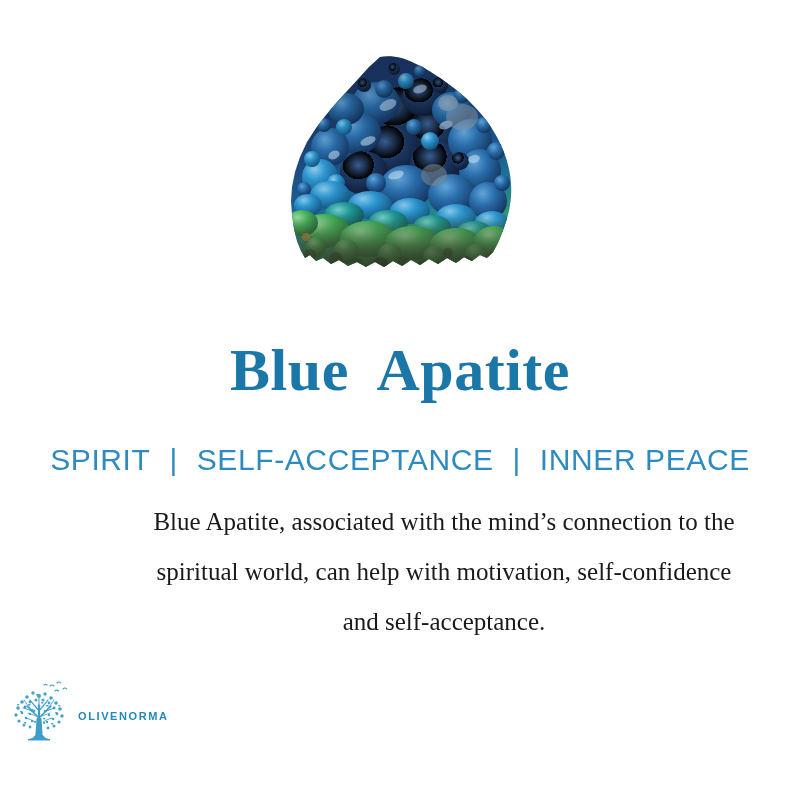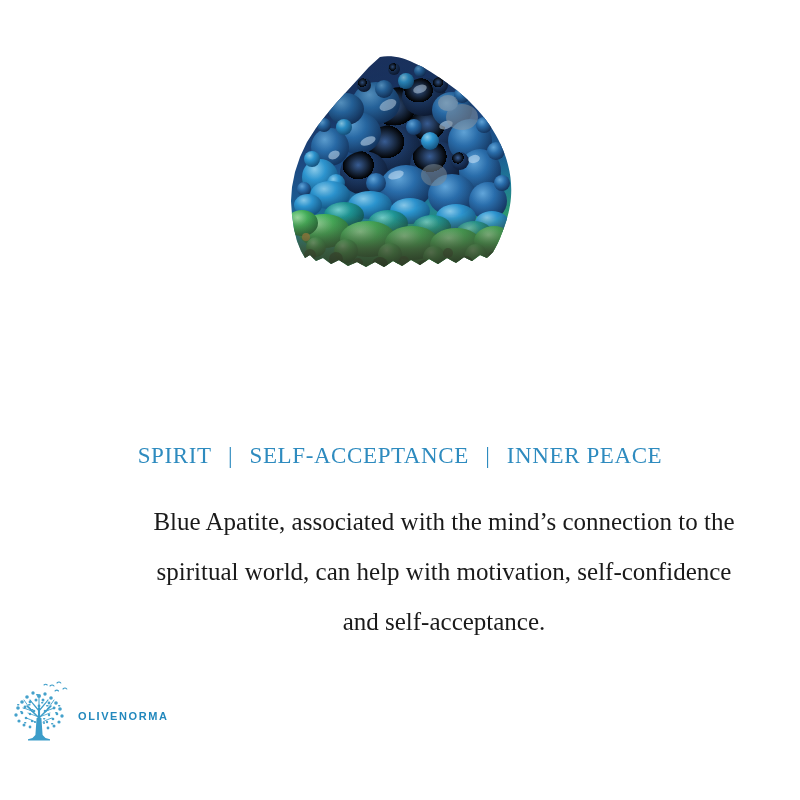--- a/index.html
+++ b/index.html
@@ -64,23 +64,23 @@
     width: 800px;
   }
 
   
   .subtitle {
     position: absolute;
     top: 443px;
     left: 0;
     width: 800px;
     text-align: center;
-    font-family: Liberation Serif, serif;
+    font-family: Liberation Sans, sans-serif;
     font-weight: 300;
-    font-size: 23px;
+    font-size: 30px;
     line-height: 1.1;
     color: #2e8bbf;
     letter-spacing: 0.6px;
     white-space: nowrap;
   }
   .subtitle .sep {
     display: inline-block;
     padding: 0 10px;
     color: #2e8bbf;
     font-weight: 300;
@@ -320,20 +320,21 @@
             <ellipse cx="150" cy="120" rx="13" ry="11" fill="#7f8c98"></ellipse>
           </g>
 
           <rect x="0" y="0" width="232" height="222" fill="url(#topShade)"></rect>
           <rect x="0" y="160" width="232" height="62" fill="url(#baseRim)"></rect>
         </g>
       </svg>
     </div>
   </div>
 
+  <h1 class="title">Blue  Apatite</h1>
 
   <div class="subtitle">
     <span class="kw">SPIRIT</span>
     <span class="sep">|</span>
     <span class="kw">SELF-ACCEPTANCE</span>
     <span class="sep">|</span>
     <span class="kw">INNER PEACE</span>
   </div>
 
   <div class="description">

